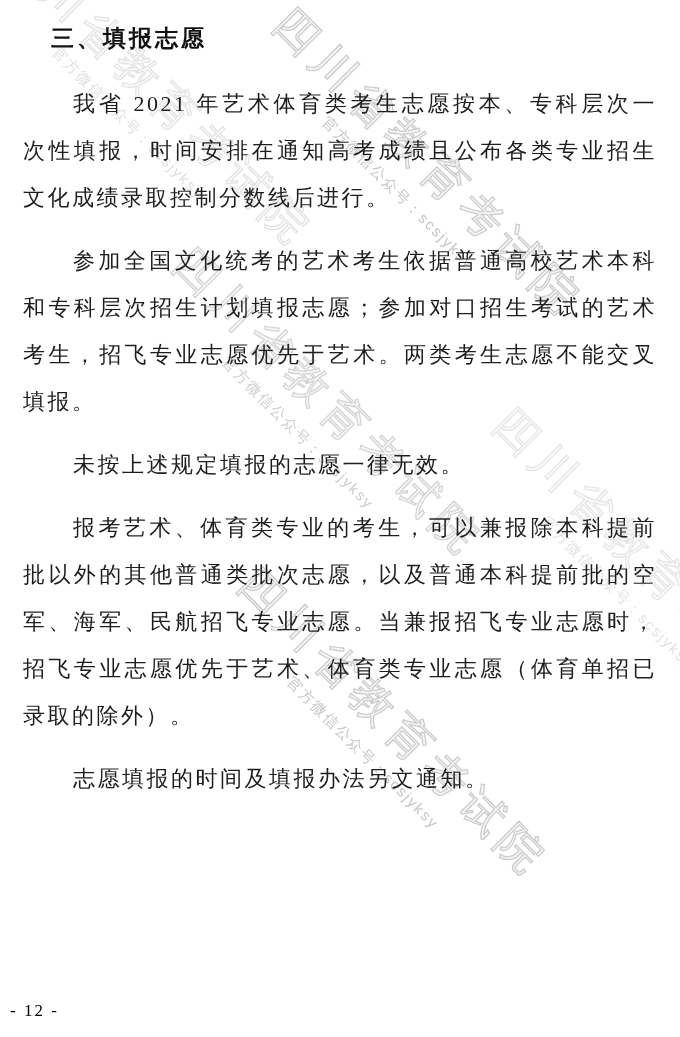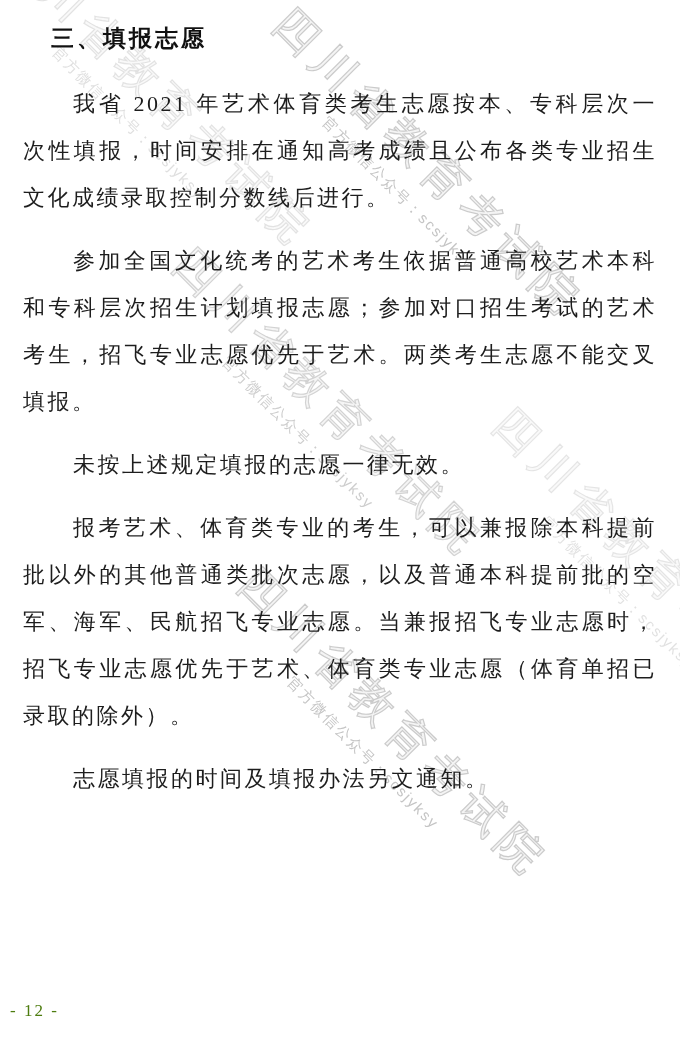--- a/index.html
+++ b/index.html
@@ -66,21 +66,21 @@
   .para{
     margin:16px;
     text-indent:50px;
     letter-spacing:2.5px;
   }
   .page-number{
     position:absolute;
     left:10px;bottom:16px;
     font-size:17px;
     letter-spacing:2px;
-    color:#4d7c0f;
+    color:#000000;
     font-family:"Liberation Serif", serif;
   }
 </style>
 </head>
 <body>
 
 <div class="page">
 
   <div class="wm-layer">
     <div class="wm wm-b">

